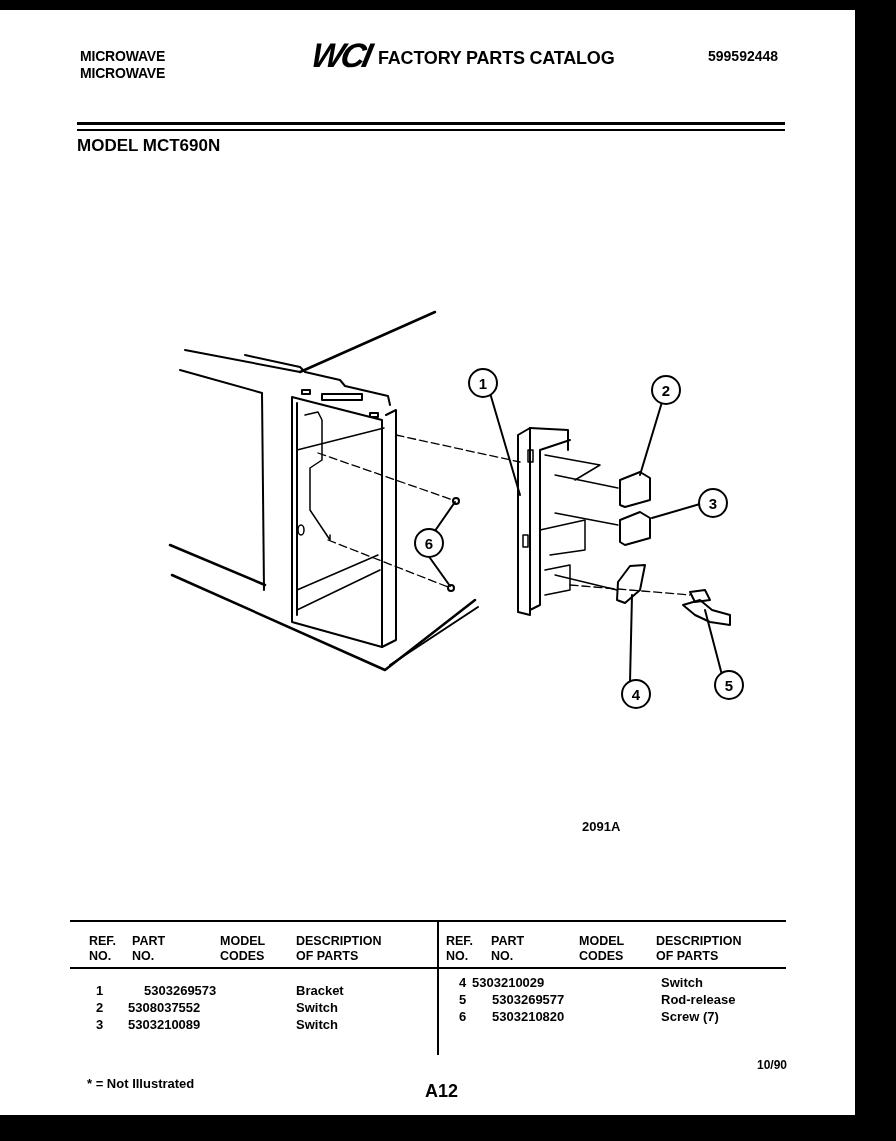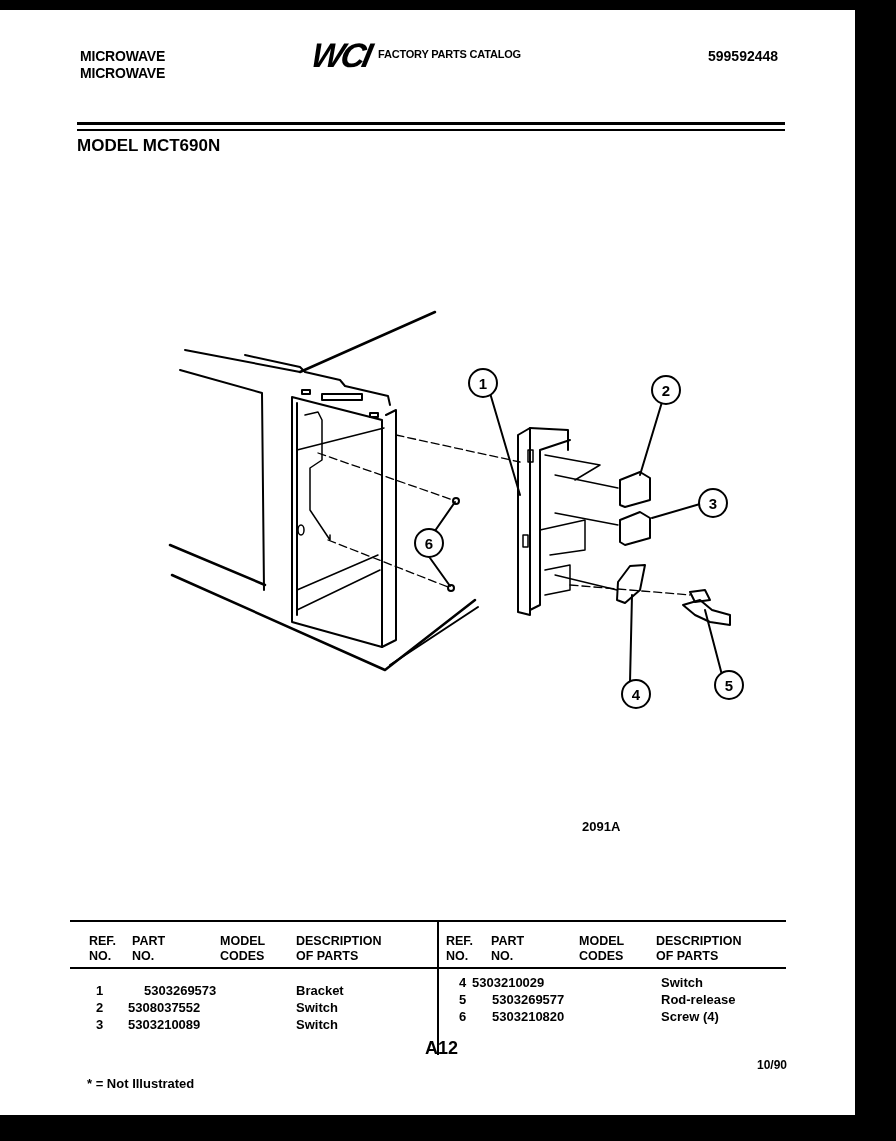--- a/index.html
+++ b/index.html
@@ -9,34 +9,34 @@
       font-family: "Liberation Sans", sans-serif;
       color: #000;
     }
     .page {
       position: absolute; left: 0; top: 10px; width: 855px; height: 1105px;
       background: #ffffff;
     }
     .abs { position: absolute; }
     .brand { left: 80px; top: 38px; font-size: 14px; font-weight: bold; line-height: 17px; letter-spacing: -0.2px; }
     .logo { left: 312px; top: 26px; font-size: 34px; font-weight: bold; font-style: italic; letter-spacing: -3px; transform: skewX(-12deg); }
-    .catalog-title { left: 378px; top: 38px; font-size: 11px; font-weight: bold; letter-spacing: -0.2px; }
+    .catalog-title { left: 378px; top: 38px; font-size: 18px; font-weight: bold; letter-spacing: -0.2px; }
     .catalog-no { left: 708px; top: 38px; font-size: 14px; font-weight: bold; }
     .rule-thick { left: 77px; top: 112px; width: 708px; height: 3px; background: #000; }
     .rule-thin { left: 77px; top: 119px; width: 708px; height: 2px; background: #000; }
     .model { left: 77px; top: 126px; font-size: 17px; font-weight: bold; }
     .diagram { left: 160px; top: 285px; width: 640px; height: 420px; }
     .fig-id { left: 582px; top: 809px; font-size: 13px; font-weight: bold; }
     .table-top { left: 70px; top: 910px; width: 716px; height: 2px; background: #000; }
     .table-mid { left: 70px; top: 957px; width: 716px; height: 2px; background: #000; }
     .table-div { left: 437px; top: 910px; width: 2px; height: 135px; background: #000; }
     .th { font-size: 12.5px; font-weight: bold; line-height: 15px; }
     .td { font-size: 13px; font-weight: bold; line-height: 17px; }
     .footer-note { left: 87px; top: 1053px; font-size: 13px; font-weight: bold; margin-top: 13px; }
-    .page-id { left: 425px; top: 1028px; font-size: 18px; font-weight: bold; }
+    .page-id { left: 425px; top: 1071px; font-size: 18px; font-weight: bold; }
     .date { left: 757px; top: 1048px; font-size: 12px; font-weight: bold; }
     .callout circle { fill: #fff; stroke: #000; stroke-width: 2; }
     .callout text { font-family: "Liberation Sans", sans-serif; font-weight: bold; font-size: 15px; text-anchor: middle; }
   </style>
 </head>
 <body>
 
 <div class="page">
 
   <div class="abs brand">
@@ -203,19 +203,19 @@
     <div class="abs td" style="left:661px; top:964px;">Switch</div>
   </div>
   <div>
     <div class="abs td" style="left:459px; top:981px;">5</div>
     <div class="abs td" style="left:492px; top:981px;">5303269577</div>
     <div class="abs td" style="left:661px; top:981px;">Rod-release</div>
   </div>
   <div>
     <div class="abs td" style="left:459px; top:998px;">6</div>
     <div class="abs td" style="left:492px; top:998px;">5303210820</div>
-    <div class="abs td" style="left:661px; top:998px;">Screw (4)</div>
+    <div class="abs td" style="left:661px; top:998px;">Screw (7)</div>
   </div>
 
   <div class="abs footer-note">* = Not Illustrated</div>
   <div class="abs page-id">A12</div>
   <div class="abs date">10/90</div>
 </div>
 
 </body></html>

